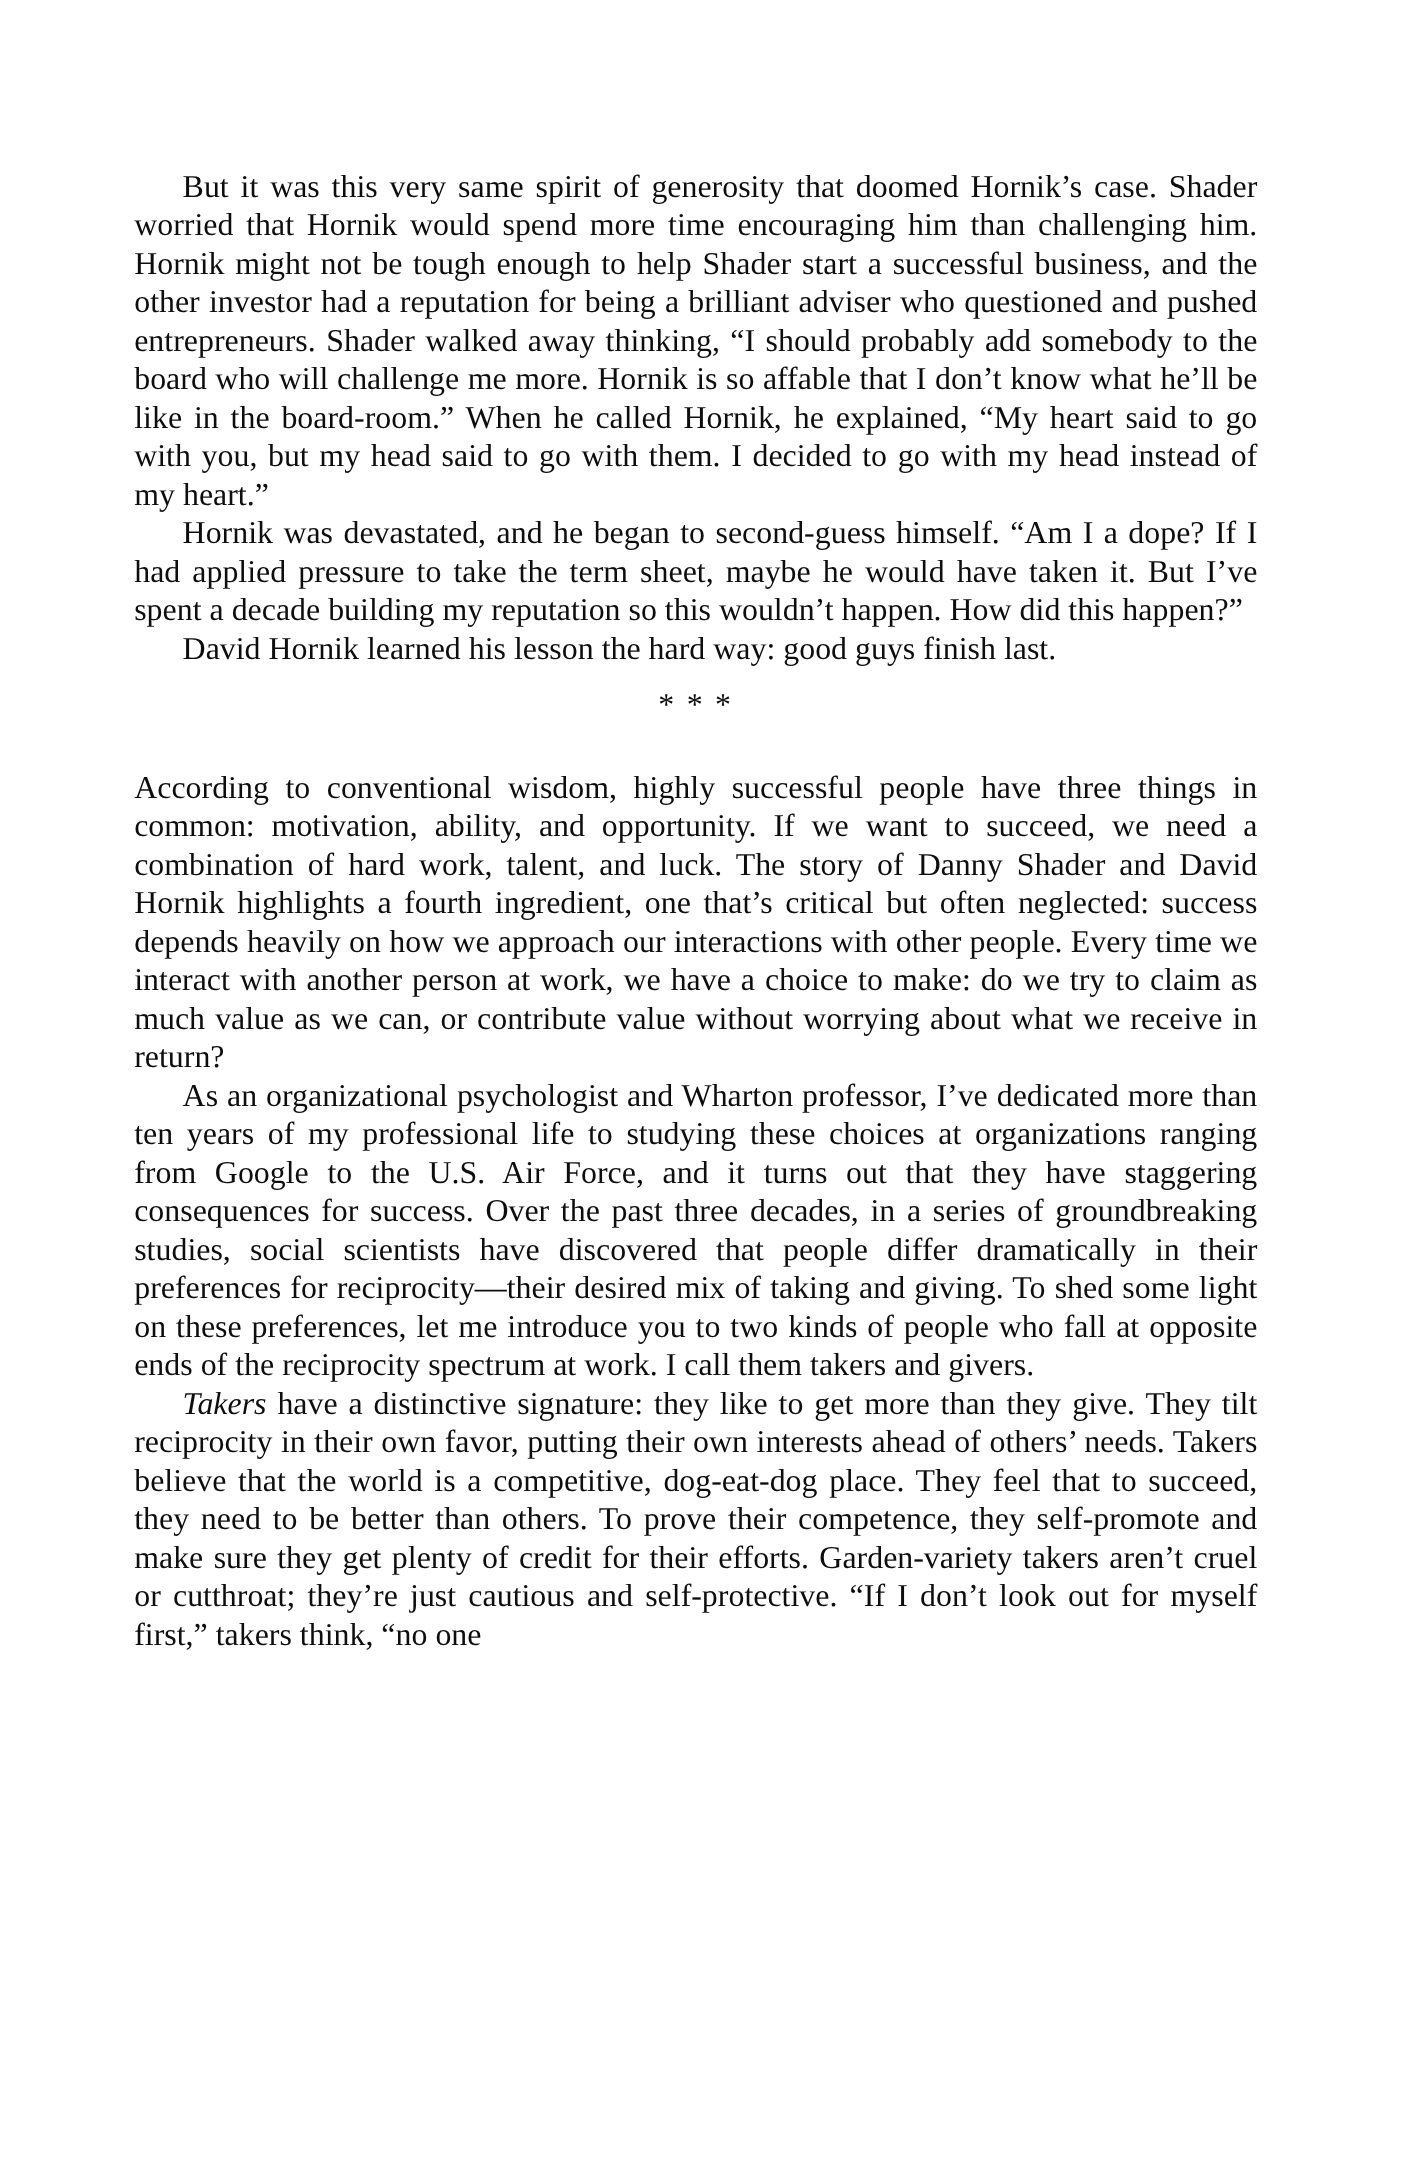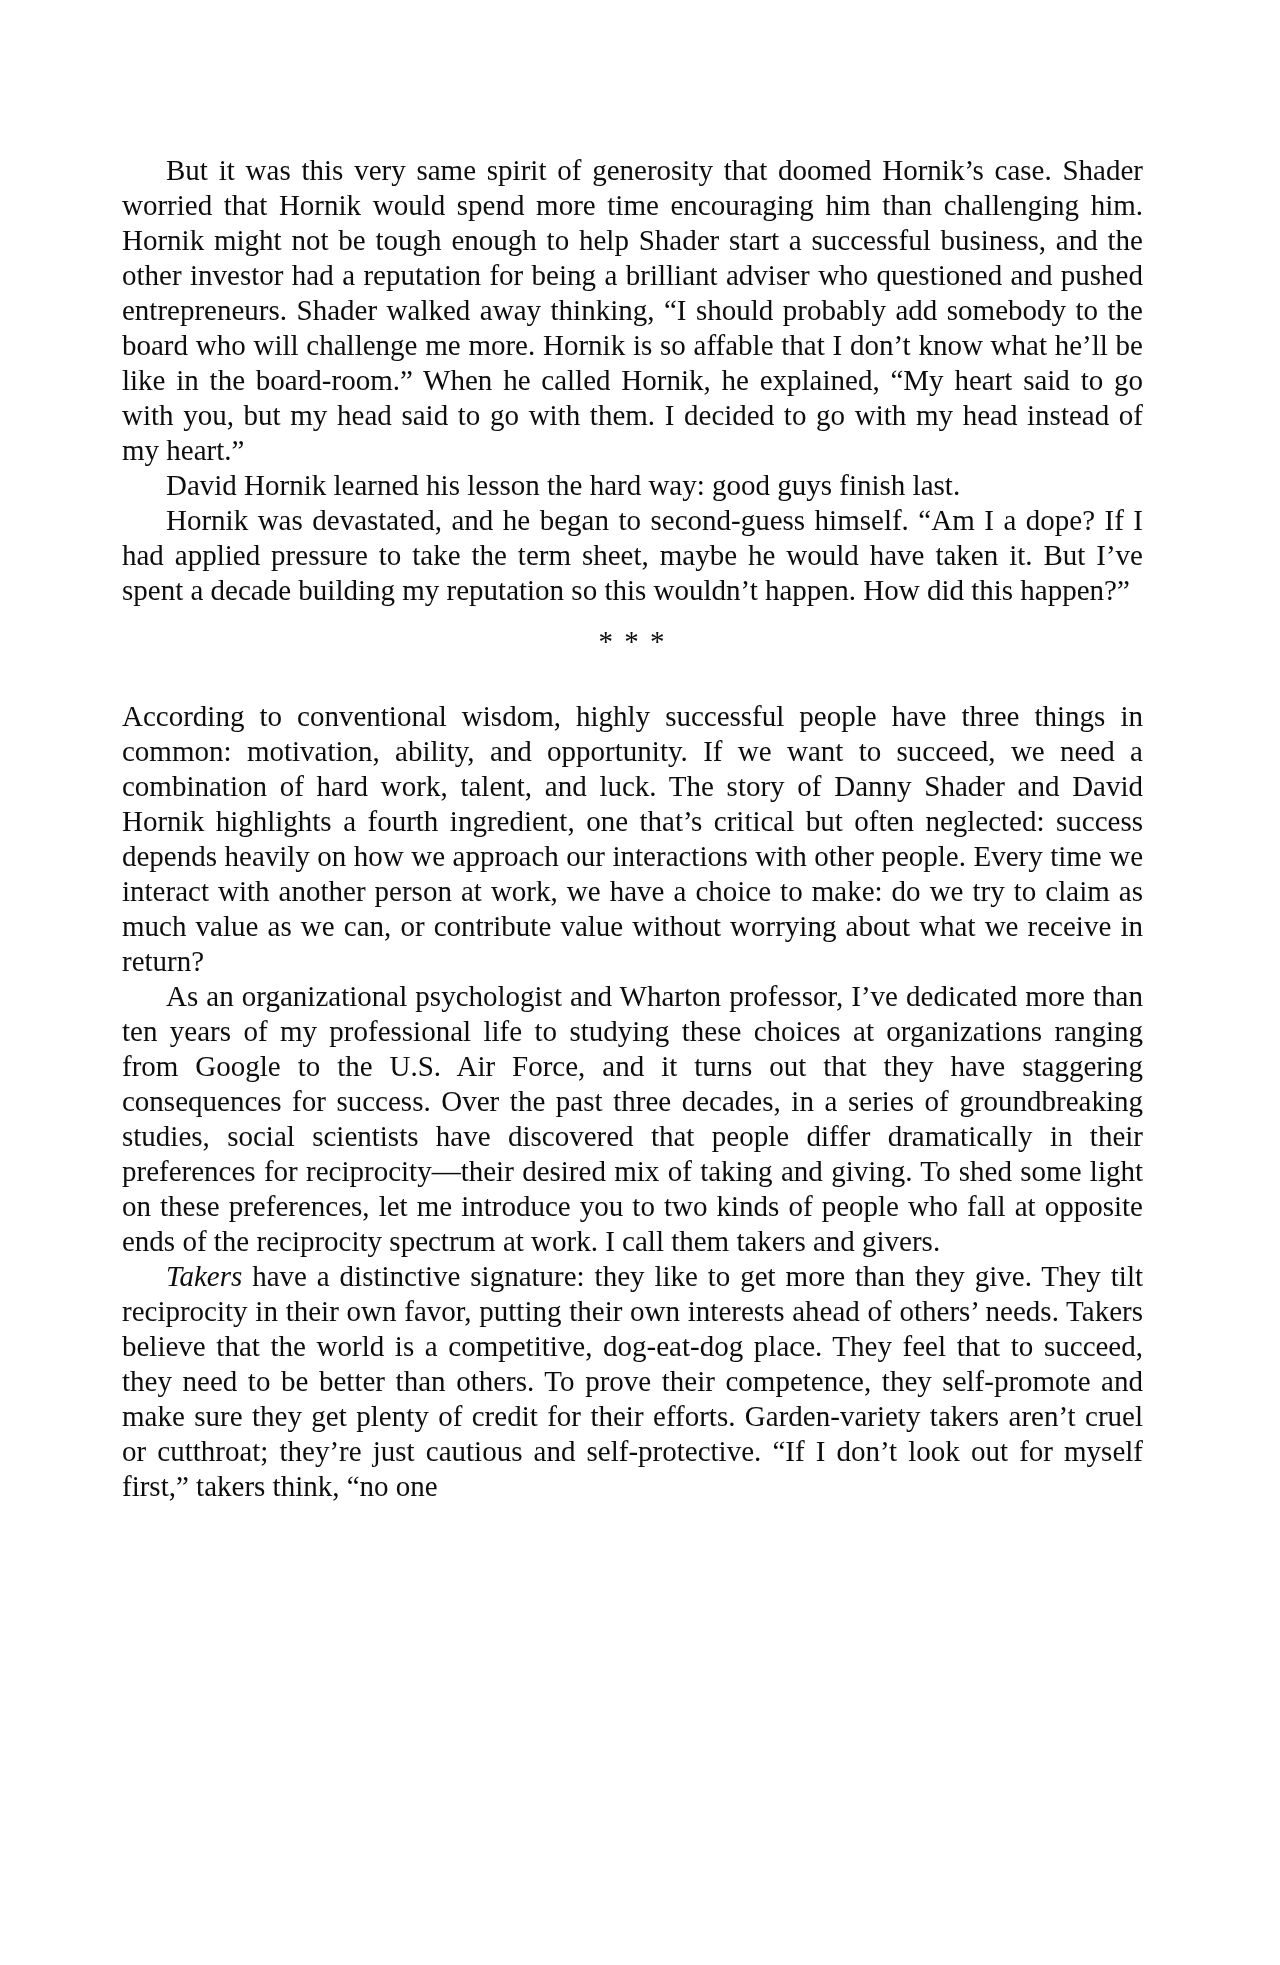--- a/index.html
+++ b/index.html
@@ -57,23 +57,23 @@
 </style>
 </head>
 <body>
 
 <div class="page">
 
   <div class="text-block">
 
     <p class="indented">But it was this very same spirit of generosity that doomed Hornik’s case. Shader worried that Hornik would spend more time encouraging him than challenging him. Hornik might not be tough enough to help Shader start a successful business, and the other investor had a reputation for being a brilliant adviser who questioned and pushed entrepreneurs. Shader walked away thinking, “I should probably add somebody to the board who will challenge me more. Hornik is so affable that I don’t know what he’ll be like in the board-room.” When he called Hornik, he explained, “My heart said to go with you, but my head said to go with them. I decided to go with my head instead of my heart.”</p>
 
+    <p class="indented">Hornik was devastated, and he began to second-guess himself. “Am I a dope? If I had applied pressure to take the term sheet, maybe he would have taken it. But I’ve spent a decade building my reputation so this wouldn’t happen. How did this happen?”</p>
+
     <p class="indented">David Hornik learned his lesson the hard way: good guys finish last.</p>
-
-    <p class="indented">Hornik was devastated, and he began to second-guess himself. “Am I a dope? If I had applied pressure to take the term sheet, maybe he would have taken it. But I’ve spent a decade building my reputation so this wouldn’t happen. How did this happen?”</p>
 
 
     <div class="section-break">* * *</div>
 
     <p>According to conventional wisdom, highly successful people have three things in common: motivation, ability, and opportunity. If we want to succeed, we need a combination of hard work, talent, and luck. The story of Danny Shader and David Hornik highlights a fourth ingredient, one that’s critical but often neglected: success depends heavily on how we approach our interactions with other people. Every time we interact with another person at work, we have a choice to make: do we try to claim as much value as we can, or contribute value without worrying about what we receive in return?</p>
 
     <p class="indented">As an organizational psychologist and Wharton professor, I’ve dedicated more than ten years of my professional life to studying these choices at organizations ranging from Google to the U.S. Air Force, and it turns out that they have staggering consequences for success. Over the past three decades, in a series of groundbreaking studies, social scientists have discovered that people differ dramatically in their preferences for reciprocity—their desired mix of taking and giving. To shed some light on these preferences, let me introduce you to two kinds of people who fall at opposite ends of the reciprocity spectrum at work. I call them takers and givers.</p>
 
     <p class="indented"><span class="lead-italic">Takers</span><span> have a distinctive signature: they like to get more than they give. They tilt reciprocity in their own favor, putting their own interests ahead of others’ needs. Takers believe that the world is a competitive, dog-eat-dog place. They feel that to succeed, they need to be better than others. To prove their competence, they self-promote and make sure they get plenty of credit for their efforts. Garden-variety takers aren’t cruel or cutthroat; they’re just cautious and self-protective. “If I don’t look out for myself first,” takers think, “no one</span></p>
 

